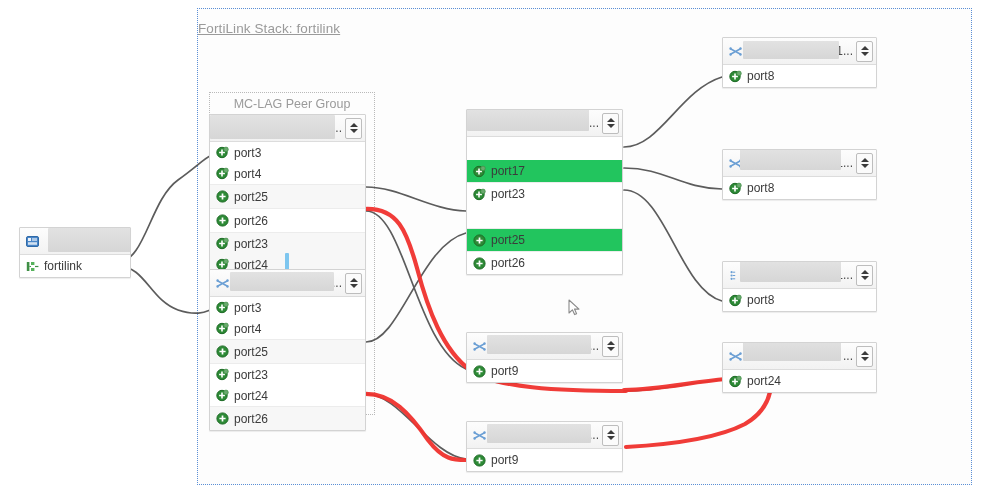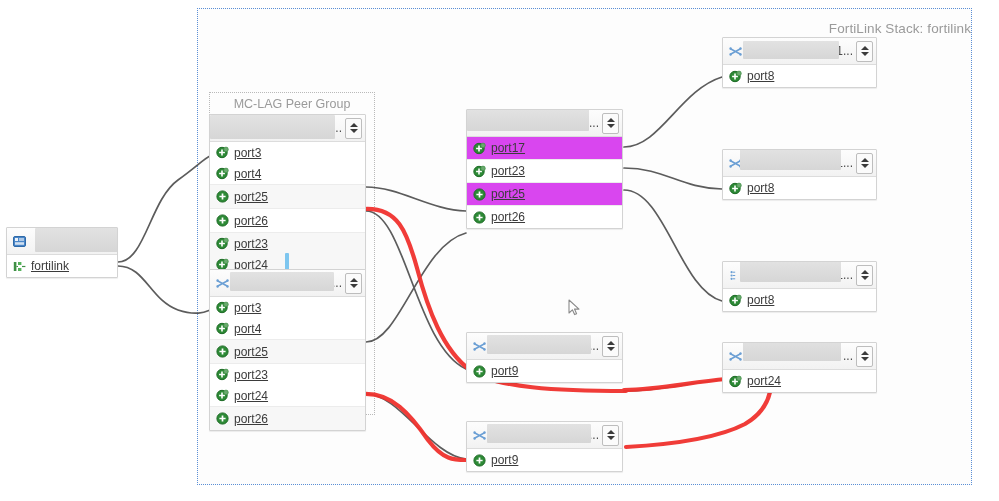--- a/index.html
+++ b/index.html
@@ -21,24 +21,25 @@
     left:197px;top:8px;
     width:775px;height:477px;
     border:1px dotted #5b8fd6;
     box-sizing:border-box;
     background:#fdfdfd;
   }
   .stack-title{
     position:absolute;
     left:0;top:12px;
     width:100%;
-    text-align:right;
+    text-align:left;
     font-size:13.5px;
     color:#9a9a9a;
     letter-spacing:.1px;
+    text-decoration:underline;
   }
 
   
   .mclag-box{
     position:absolute;
     left:209px;top:92px;
     width:166px;height:323px;
     border:1px dotted #b9b9b9;
     box-sizing:border-box;
     background:#fdfdfd;
@@ -116,23 +117,22 @@
 
   .port-list{background:#fff;}
   .port-row{
     display:flex;align-items:center;
     height:22px;
     padding-left:6px;
     font-size:12px;
     color:#3b3b3b;
     border-top:1px solid #ececec;
     background:#fff;
-    text-decoration:underline;
-  }
-  .port-row.alt{background:#d946ef;}
+  }
+  .port-row.alt{background:#22c55e;margin-top:23px;}
   .port-row:first-child{border-top:none;}
   .port-row.tight{height:21px;border-top:none;}
   .port-group{border-top:1px solid #ececec;}
   .port-group:first-child{border-top:none;}
   .port-group.alt{background:#f7f7f7;}
   .port-ico{
     width:13px;height:13px;flex:0 0 13px;
     margin-right:5px;
     display:block;
   }
@@ -188,21 +188,21 @@
     </g>
 
     <g fill="none" stroke="#f0322e" stroke-width="4.2" stroke-linecap="round" stroke-linejoin="round" opacity="0.95">
       <path d="M364,209 C398,207 407,232 417,268 C428,310 443,350 470,370 C494,388 560,391 626,391"></path>
       <path d="M364,394 C392,393 410,414 428,440 C444,461 455,460 468,460"></path>
       <path d="M624,390 C660,390 690,382 726,379"></path>
       <path d="M626,447 C680,444 720,437 745,424 C762,414 768,401 770,392"></path>
     </g>
   </svg>
 
-  <div class="node" id="n-fortigate" style="left:6px;top:227px;width:112px;">
+  <div class="node" id="n-fortigate" style="left:19px;top:227px;width:112px;">
     <div class="node-head">
       <span class="head-icon">
         <svg width="13" height="13" viewBox="0 0 13 13">
           <rect x="0.5" y="1.5" width="12" height="10" rx="1.5" fill="#4a86c8" stroke="#2f6aa8"></rect>
           <rect x="2" y="3" width="3" height="3" fill="#ffffff" opacity=".9"></rect>
           <rect x="6" y="3" width="5" height="3" fill="#ffffff" opacity=".55"></rect>
           <rect x="2" y="7.2" width="9" height="2.6" fill="#ffffff" opacity=".75"></rect>
         </svg>
       </span>
       <span class="head-label"></span>

